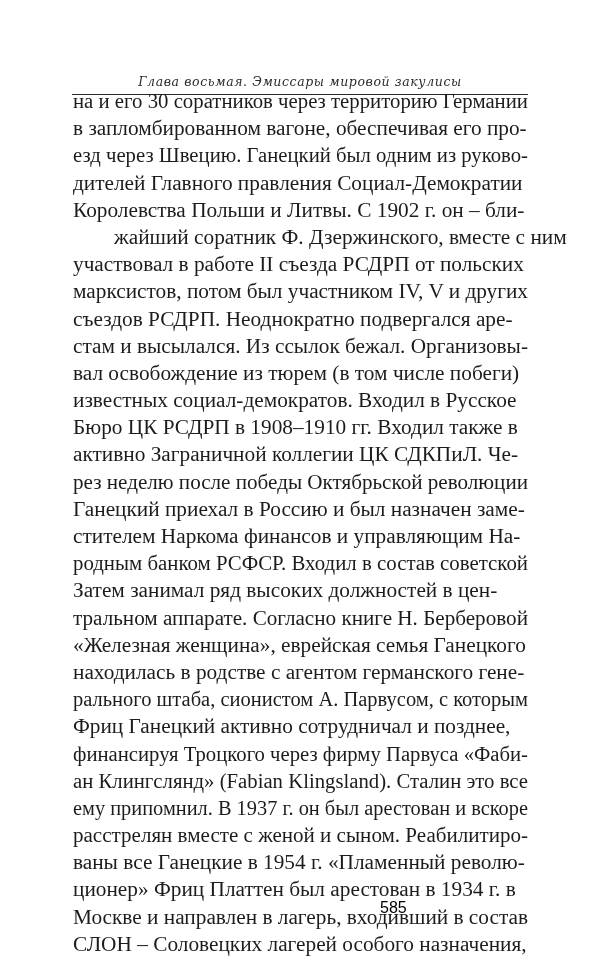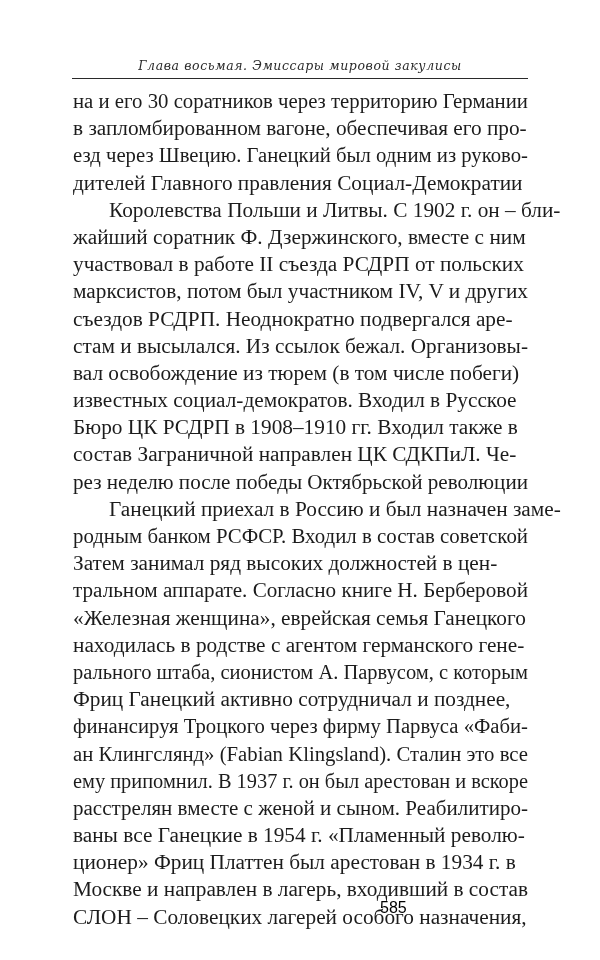--- a/index.html
+++ b/index.html
@@ -17,21 +17,21 @@
     .page {
       position: absolute;
       left: 0; top: 0;
       width: 600px; height: 960px;
       background: #ffffff;
     }
     .running-head {
       position: absolute;
       left: 72px;
       width: 456px;
-      top: 56px;
+      top: 72px;
       height: 22px;
       border-bottom: 1.6px solid #2a2a2a;
       text-align: center;
       font-family: "DejaVu Serif", serif;
       font-style: italic;
       font-size: 12.5px;
       letter-spacing: 0.6px;
       line-height: 20px;
       color: #2a2a2a;
     }
@@ -69,32 +69,33 @@
 <body>
 
 <div class="page">
   <div class="running-head">Глава восьмая. Эмиссары мировой закулисы</div>
 
   <div class="body-text">
     <span class="line" style="white-space: nowrap; text-align: left; text-align-last: left;"><span style="white-space: nowrap; display: inline-block; transform-origin: left center; transform: scaleX(0.9757);">на и его 30 соратников через территорию Германии</span></span>
     <span class="line" style="white-space: nowrap; text-align: right; text-align-last: left;"><span style="white-space: nowrap; word-spacing: 0px;">в запломбированном вагоне, обеспечивая его про-</span></span>
     <span class="line" style="white-space: nowrap; text-align: left; text-align-last: left;"><span style="white-space: nowrap; display: inline-block; transform-origin: left center; transform: scaleX(0.973);">езд через Швецию. Ганецкий был одним из руково-</span></span>
     <span class="line" style="white-space: nowrap; text-align: left; text-align-last: left;"><span style="white-space: nowrap; word-spacing: 0px;">дителей Главного правления Социал-Демократии</span></span>
-    <span class="line" style="white-space: nowrap; text-align: left; text-align-last: left; margin-left: 36px;"><span style="white-space: nowrap; word-spacing: 0px;">Королевства Польши и Литвы. С 1902 г. он – бли-</span></span>
-    <span class="line" style="white-space: nowrap; text-align: left; text-align-last: left;"><span style="white-space: nowrap; word-spacing: 0px;">жайший соратник Ф. Дзержинского, вместе с ним</span></span>
+    <span class="line" style="white-space: nowrap; text-align: left; text-align-last: left;"><span style="white-space: nowrap; word-spacing: 0px;">Королевства Польши и Литвы. С 1902 г. он – бли-</span></span>
+    <span class="line" style="white-space: nowrap; text-align: left; text-align-last: left; margin-left: 41px;"><span style="white-space: nowrap; word-spacing: 0px;">жайший соратник Ф. Дзержинского, вместе с ним</span></span>
     <span class="line" style="white-space: nowrap; text-align: left; text-align-last: left;"><span style="white-space: nowrap; word-spacing: 0px;">участвовал в работе II съезда РСДРП от польских</span></span>
     <span class="line" style="white-space: nowrap; text-align: left; text-align-last: left;"><span style="white-space: nowrap; display: inline-block; transform-origin: left center; transform: scaleX(0.9996);">марксистов, потом был участником IV, V и других</span></span>
     <span class="line" style="white-space: nowrap; text-align: left; text-align-last: left;"><span style="white-space: nowrap; word-spacing: 0px;">съездов РСДРП. Неоднократно подвергался аре-</span></span>
     <span class="line" style="white-space: nowrap; text-align: left; text-align-last: left;"><span style="white-space: nowrap; display: inline-block; transform-origin: left center; transform: scaleX(0.9995);">стам и высылался. Из ссылок бежал. Организовы-</span></span>
     <span class="line" style="white-space: nowrap; text-align: left; text-align-last: left;"><span style="white-space: nowrap; word-spacing: 0px;">вал освобождение из тюрем (в том числе побеги)</span></span>
     <span class="line" style="white-space: nowrap; text-align: left; text-align-last: left;"><span style="white-space: nowrap; word-spacing: 0px;">известных социал-демократов. Входил в Русское</span></span>
     <span class="line" style="white-space: nowrap; text-align: center; text-align-last: left;"><span style="white-space: nowrap; word-spacing: 0px;">Бюро ЦК РСДРП в 1908–1910 гг. Входил также в</span></span>
-    <span class="line" style="white-space: nowrap; text-align: left; text-align-last: left;"><span style="white-space: nowrap; word-spacing: 0px;">состав Заграничной направлен ЦК СДКПиЛ. Че-</span></span>
+    <span class="line" style="white-space: nowrap; text-align: left; text-align-last: left;"><span style="white-space: nowrap; word-spacing: 0px;">активно Заграничной коллегии ЦК СДКПиЛ. Че-</span></span>
     <span class="line" style="white-space: nowrap; text-align: left; text-align-last: left;"><span style="white-space: nowrap; display: inline-block; transform-origin: left center; transform: scaleX(0.9909);">рез неделю после победы Октябрьской революции</span></span>
-    <span class="line" style="white-space: nowrap; text-align: left; text-align-last: left;"><span style="white-space: nowrap; word-spacing: 0px; margin-left: 36px;">Ганецкий приехал в Россию и был назначен заме-</span></span>
+    <span class="line" style="white-space: nowrap; text-align: left; text-align-last: left;"><span style="white-space: nowrap; word-spacing: 0px;">Ганецкий приехал в Россию и был назначен заме-</span></span>
+    <span class="line" style="white-space: nowrap; text-align: left; text-align-last: left;"><span style="white-space: nowrap; word-spacing: 0px;">стителем Наркома финансов и управляющим На-</span></span>
     <span class="line" style="white-space: nowrap; text-align: left; text-align-last: left;"><span style="white-space: nowrap; display: inline-block; transform-origin: left center; transform: scaleX(0.9788);">родным банком РСФСР. Входил в состав советской</span></span>
     <span class="line" style="white-space: nowrap; text-align: left; text-align-last: left;"><span style="white-space: nowrap; word-spacing: 0px;">Затем занимал ряд высоких должностей в цен-</span></span>
     <span class="line" style="white-space: nowrap; text-align: left; text-align-last: left;"><span style="white-space: nowrap; display: inline-block; transform-origin: left center; transform: scaleX(0.9925);">тральном аппарате. Согласно книге Н. Берберовой</span></span>
     <span class="line" style="white-space: nowrap; text-align: left; text-align-last: left;"><span style="white-space: nowrap; word-spacing: 0px;">«Железная женщина», еврейская семья Ганецкого</span></span>
     <span class="line" style="white-space: nowrap; text-align: left; text-align-last: left;"><span style="white-space: nowrap; word-spacing: 0px;">находилась в родстве с агентом германского гене-</span></span>
     <span class="line" style="white-space: nowrap; text-align: left; text-align-last: left;"><span style="white-space: nowrap; display: inline-block; transform-origin: left center; transform: scaleX(0.9622);">рального штаба, сионистом А. Парвусом, с которым</span></span>
     <span class="line" style="white-space: nowrap; text-align: left; text-align-last: left;"><span style="white-space: nowrap; word-spacing: 0px;">Фриц Ганецкий активно сотрудничал и позднее,</span></span>
     <span class="line" style="white-space: nowrap; text-align: left; text-align-last: left;"><span style="white-space: nowrap; display: inline-block; transform-origin: left center; transform: scaleX(0.9716);">финансируя Троцкого через фирму Парвуса «Фаби-</span></span>
     <span class="line" style="white-space: nowrap; text-align: left; text-align-last: left;"><span style="white-space: nowrap; display: inline-block; transform-origin: left center; transform: scaleX(0.9736);">ан Клингслянд» (Fabian Klingsland). Сталин это все</span></span>
     <span class="line" style="white-space: nowrap; text-align: left; text-align-last: left;"><span style="white-space: nowrap; display: inline-block; transform-origin: left center; transform: scaleX(0.9564);">ему припомнил. В 1937 г. он был арестован и вскоре</span></span>

